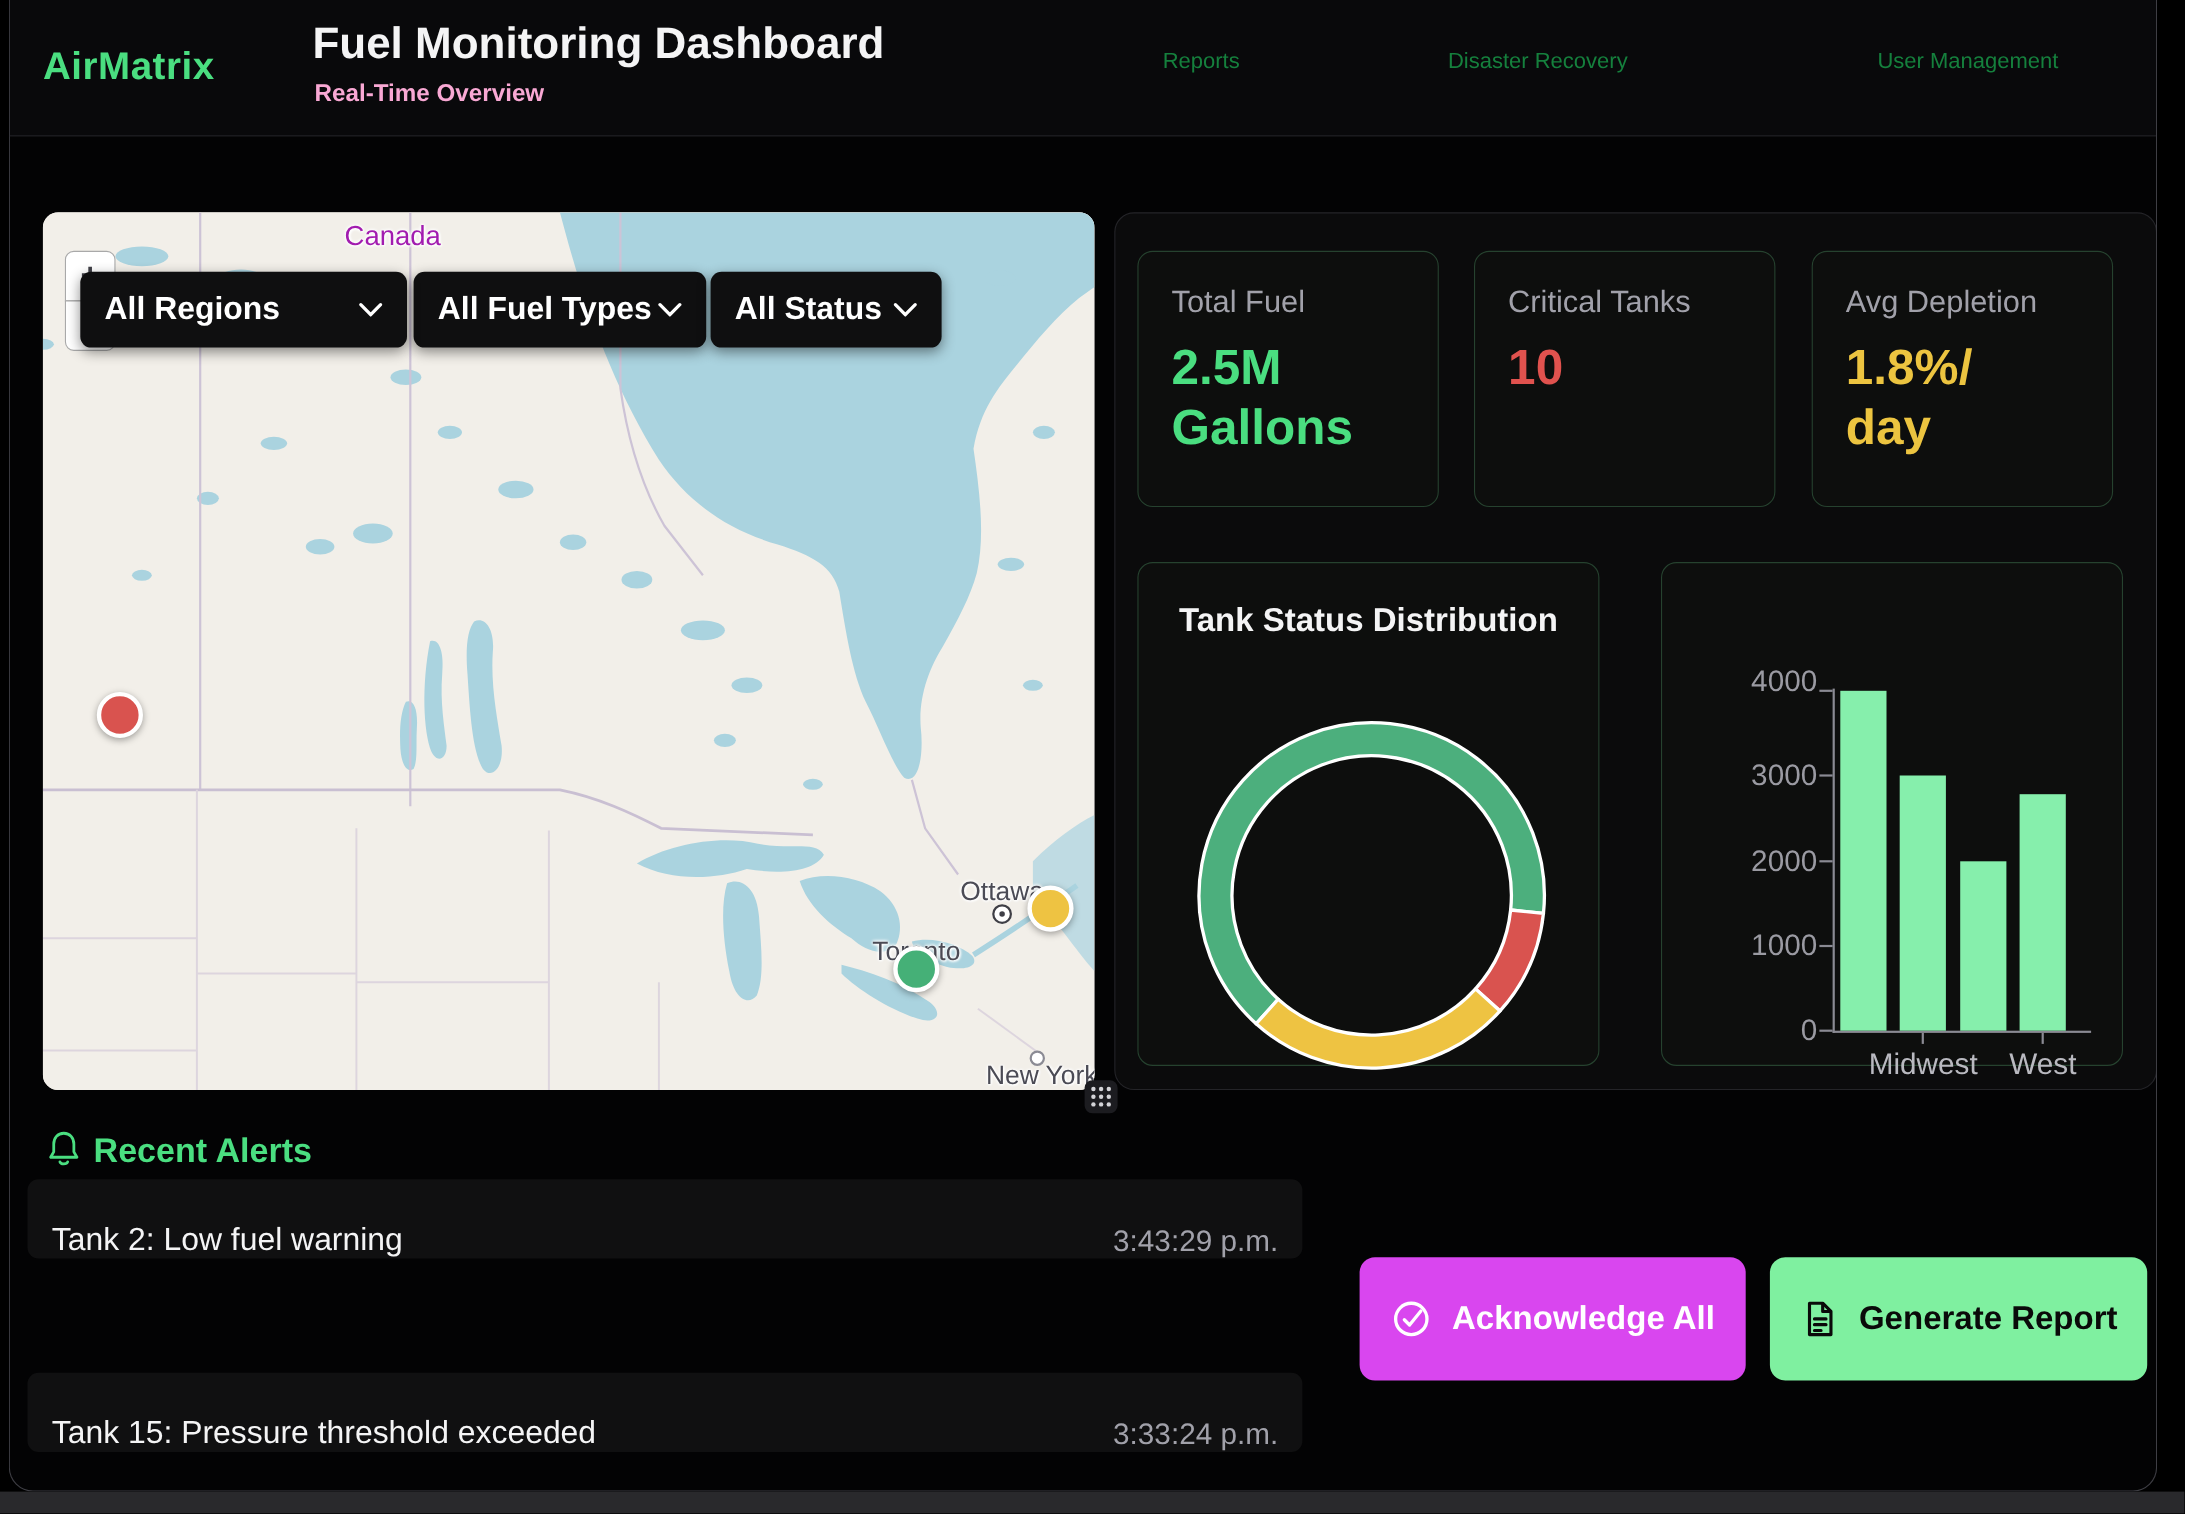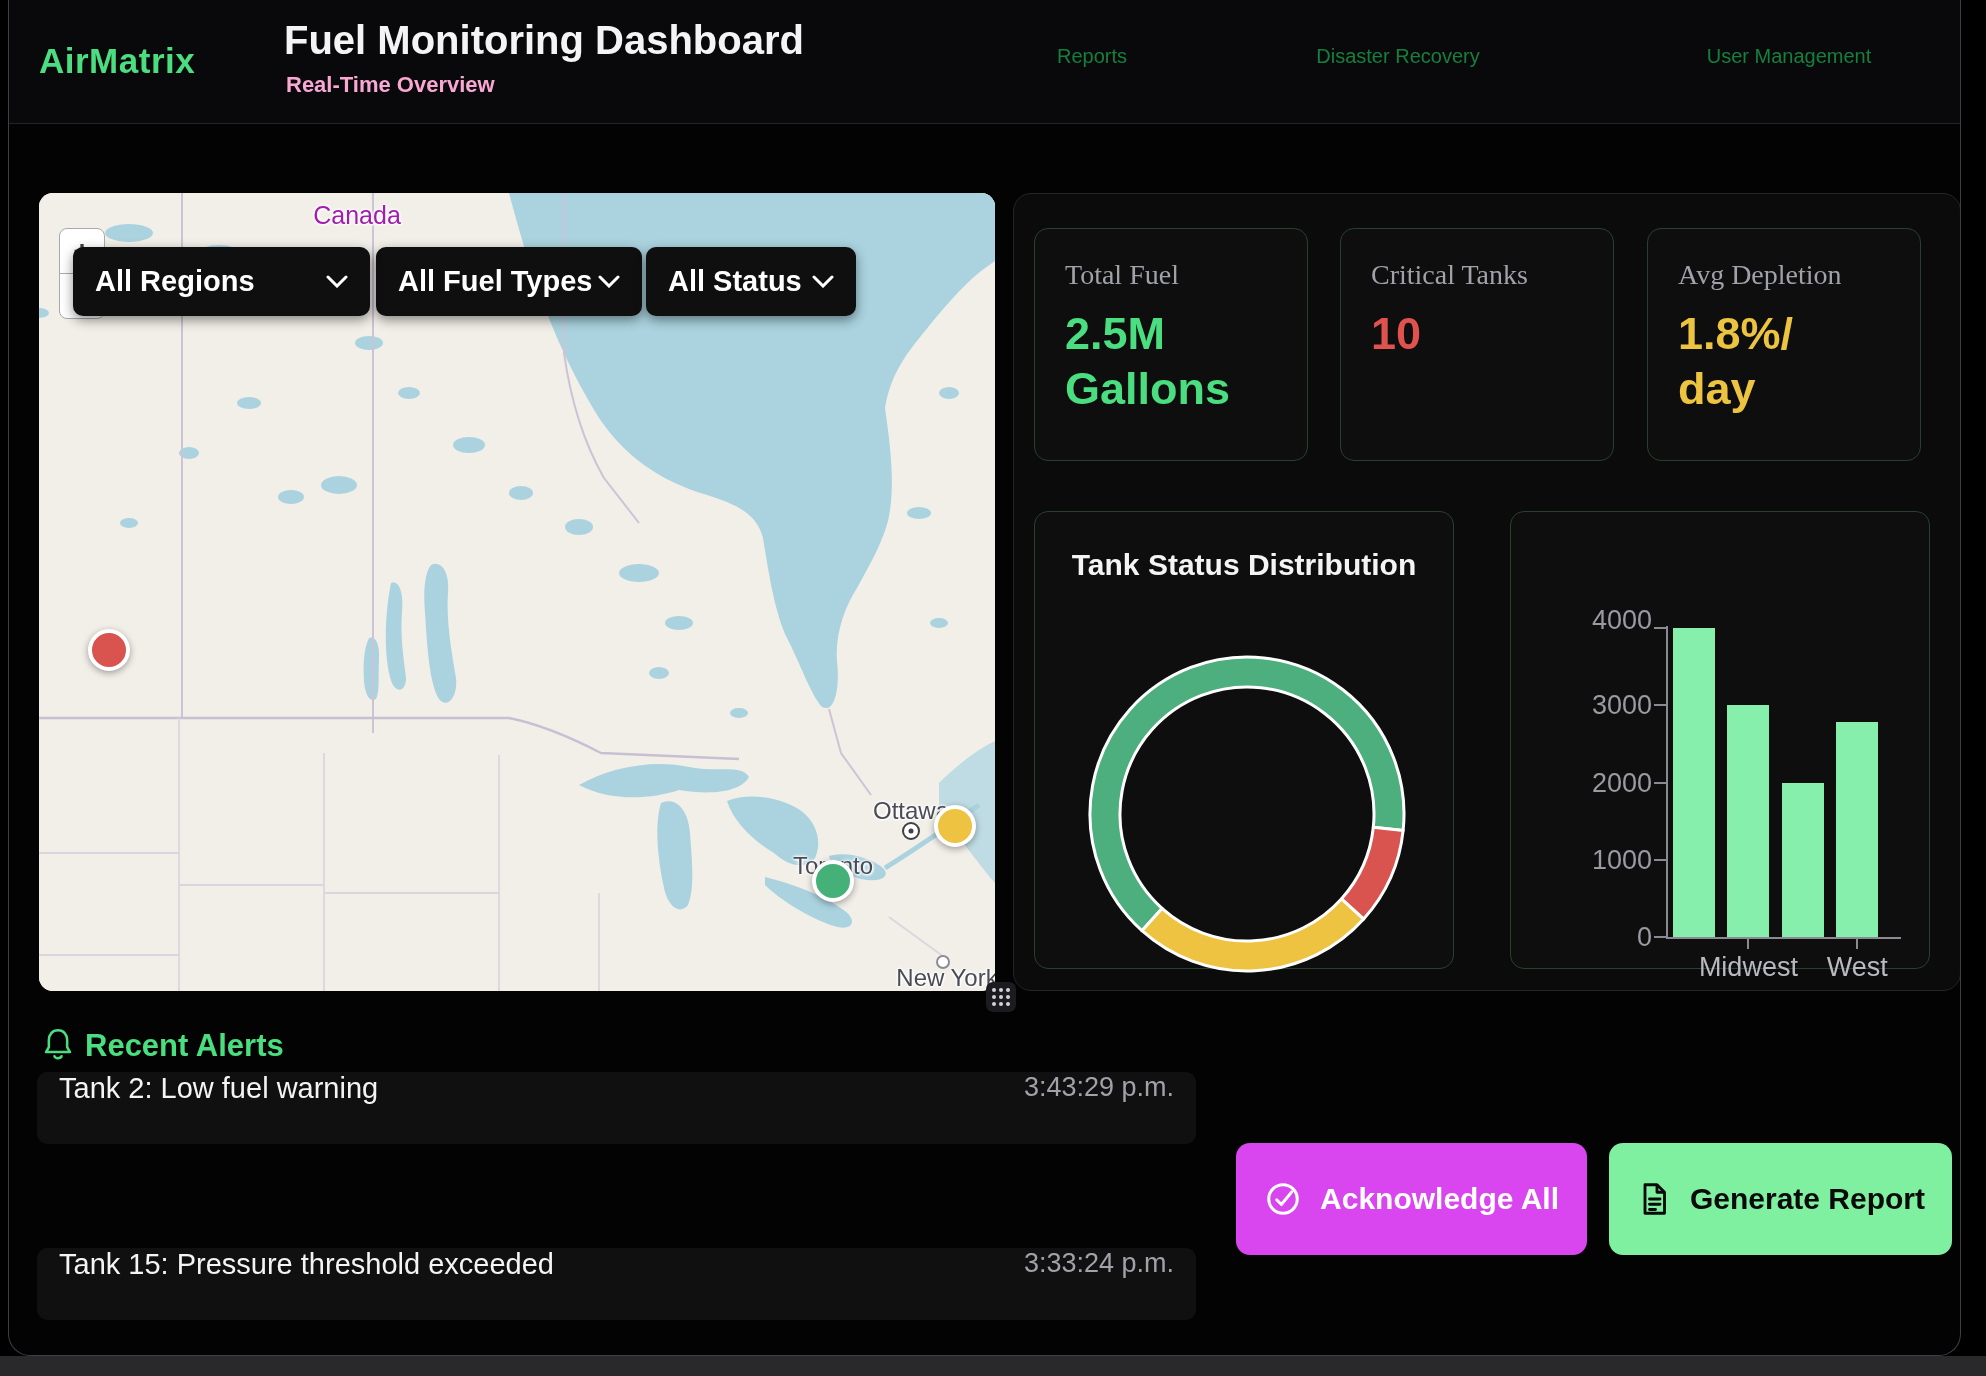--- a/index.html
+++ b/index.html
@@ -35,36 +35,36 @@
   .city-dot{position:absolute;width:10px;height:10px;border:2px solid #8b8b94;border-radius:50%;background:#fff;
             transform:translate(-50%,-50%);}
   .grip{position:absolute;left:977px;top:982px;width:30px;height:30px;background:#1c1c20;border-radius:7px;
         display:grid;grid-template-columns:repeat(3,1fr);place-items:center;padding:5px;box-sizing:border-box;cursor:grab;}
   .grip i{width:4px;height:4px;border-radius:50%;background:#d4d4d8;}
   
   .panel{position:absolute;left:1004px;top:193px;width:948px;height:798px;background:#0b0b0c;
          border:1px solid #242428;border-radius:18px;box-sizing:border-box;}
   .stat-card{position:absolute;top:34px;width:274px;height:233px;background:#0d0e0d;border:1px solid #26422f;
              border-radius:14px;box-sizing:border-box;padding:30px 30px;}
-  .stat-label{font-size:28px;color:#a1a1aa;margin-bottom:16px;font-family:Liberation Serif, serif;}
+  .stat-label{font-size:28px;color:#a1a1aa;margin-bottom:16px;}
   .stat-value{font-size:45px;font-weight:800;line-height:1.22;}
   .chart-card{position:absolute;top:317px;width:420px;height:458px;background:#0d0e0d;border:1px solid #26422f;
               border-radius:14px;box-sizing:border-box;}
   .chart-title{position:absolute;left:0;top:36px;width:100%;text-align:center;font-size:30px;font-weight:700;color:#f4f4f5;}
   .bar{position:absolute;background:#86efac;}
   .ytick-label{position:absolute;font-size:27px;color:#9a9aa2;transform:translate(-100%,-50%);}
   .ytick-dash{position:absolute;width:12px;height:2px;background:#8a8a93;}
   .xtick-dash{position:absolute;width:2px;height:10px;background:#8a8a93;}
   .xtick-label{position:absolute;font-size:27px;color:#b9b9c0;transform:translateX(-50%);}
   .axis{position:absolute;background:#8a8a93;}
   
   .alerts-heading{position:absolute;left:76px;top:1028px;font-size:31px;font-weight:800;color:#4ade80;}
   .bell{position:absolute;left:32px;top:1026px;}
-  .alert-row{position:absolute;left:28px;width:1159px;height:72px;background:#101011;border-radius:10px;
-             display:flex;align-items:flex-start;justify-content:space-between;padding:0 22px;box-sizing:border-box;}
+  .alert-row{position:absolute;left:16px;width:1159px;height:72px;background:#101011;border-radius:10px;
+             display:flex;align-items:flex-end;justify-content:space-between;padding:0 22px;box-sizing:border-box;}
   .alert-text{font-size:29px;color:#f4f4f5;}
   .alert-time{font-size:27px;color:#a1a1aa;}
   
   .btn{position:absolute;top:1143px;height:112px;border-radius:14px;display:flex;align-items:center;
        justify-content:center;gap:18px;font-size:30px;font-weight:700;cursor:pointer;box-sizing:border-box;}
   .btn-ack{left:1227px;width:351px;background:#d946ef;color:#fff;}
   .btn-gen{left:1600px;width:343px;background:#7ff0a0;color:#0a0a0a;}
 </style>
 </head>
 <body>

